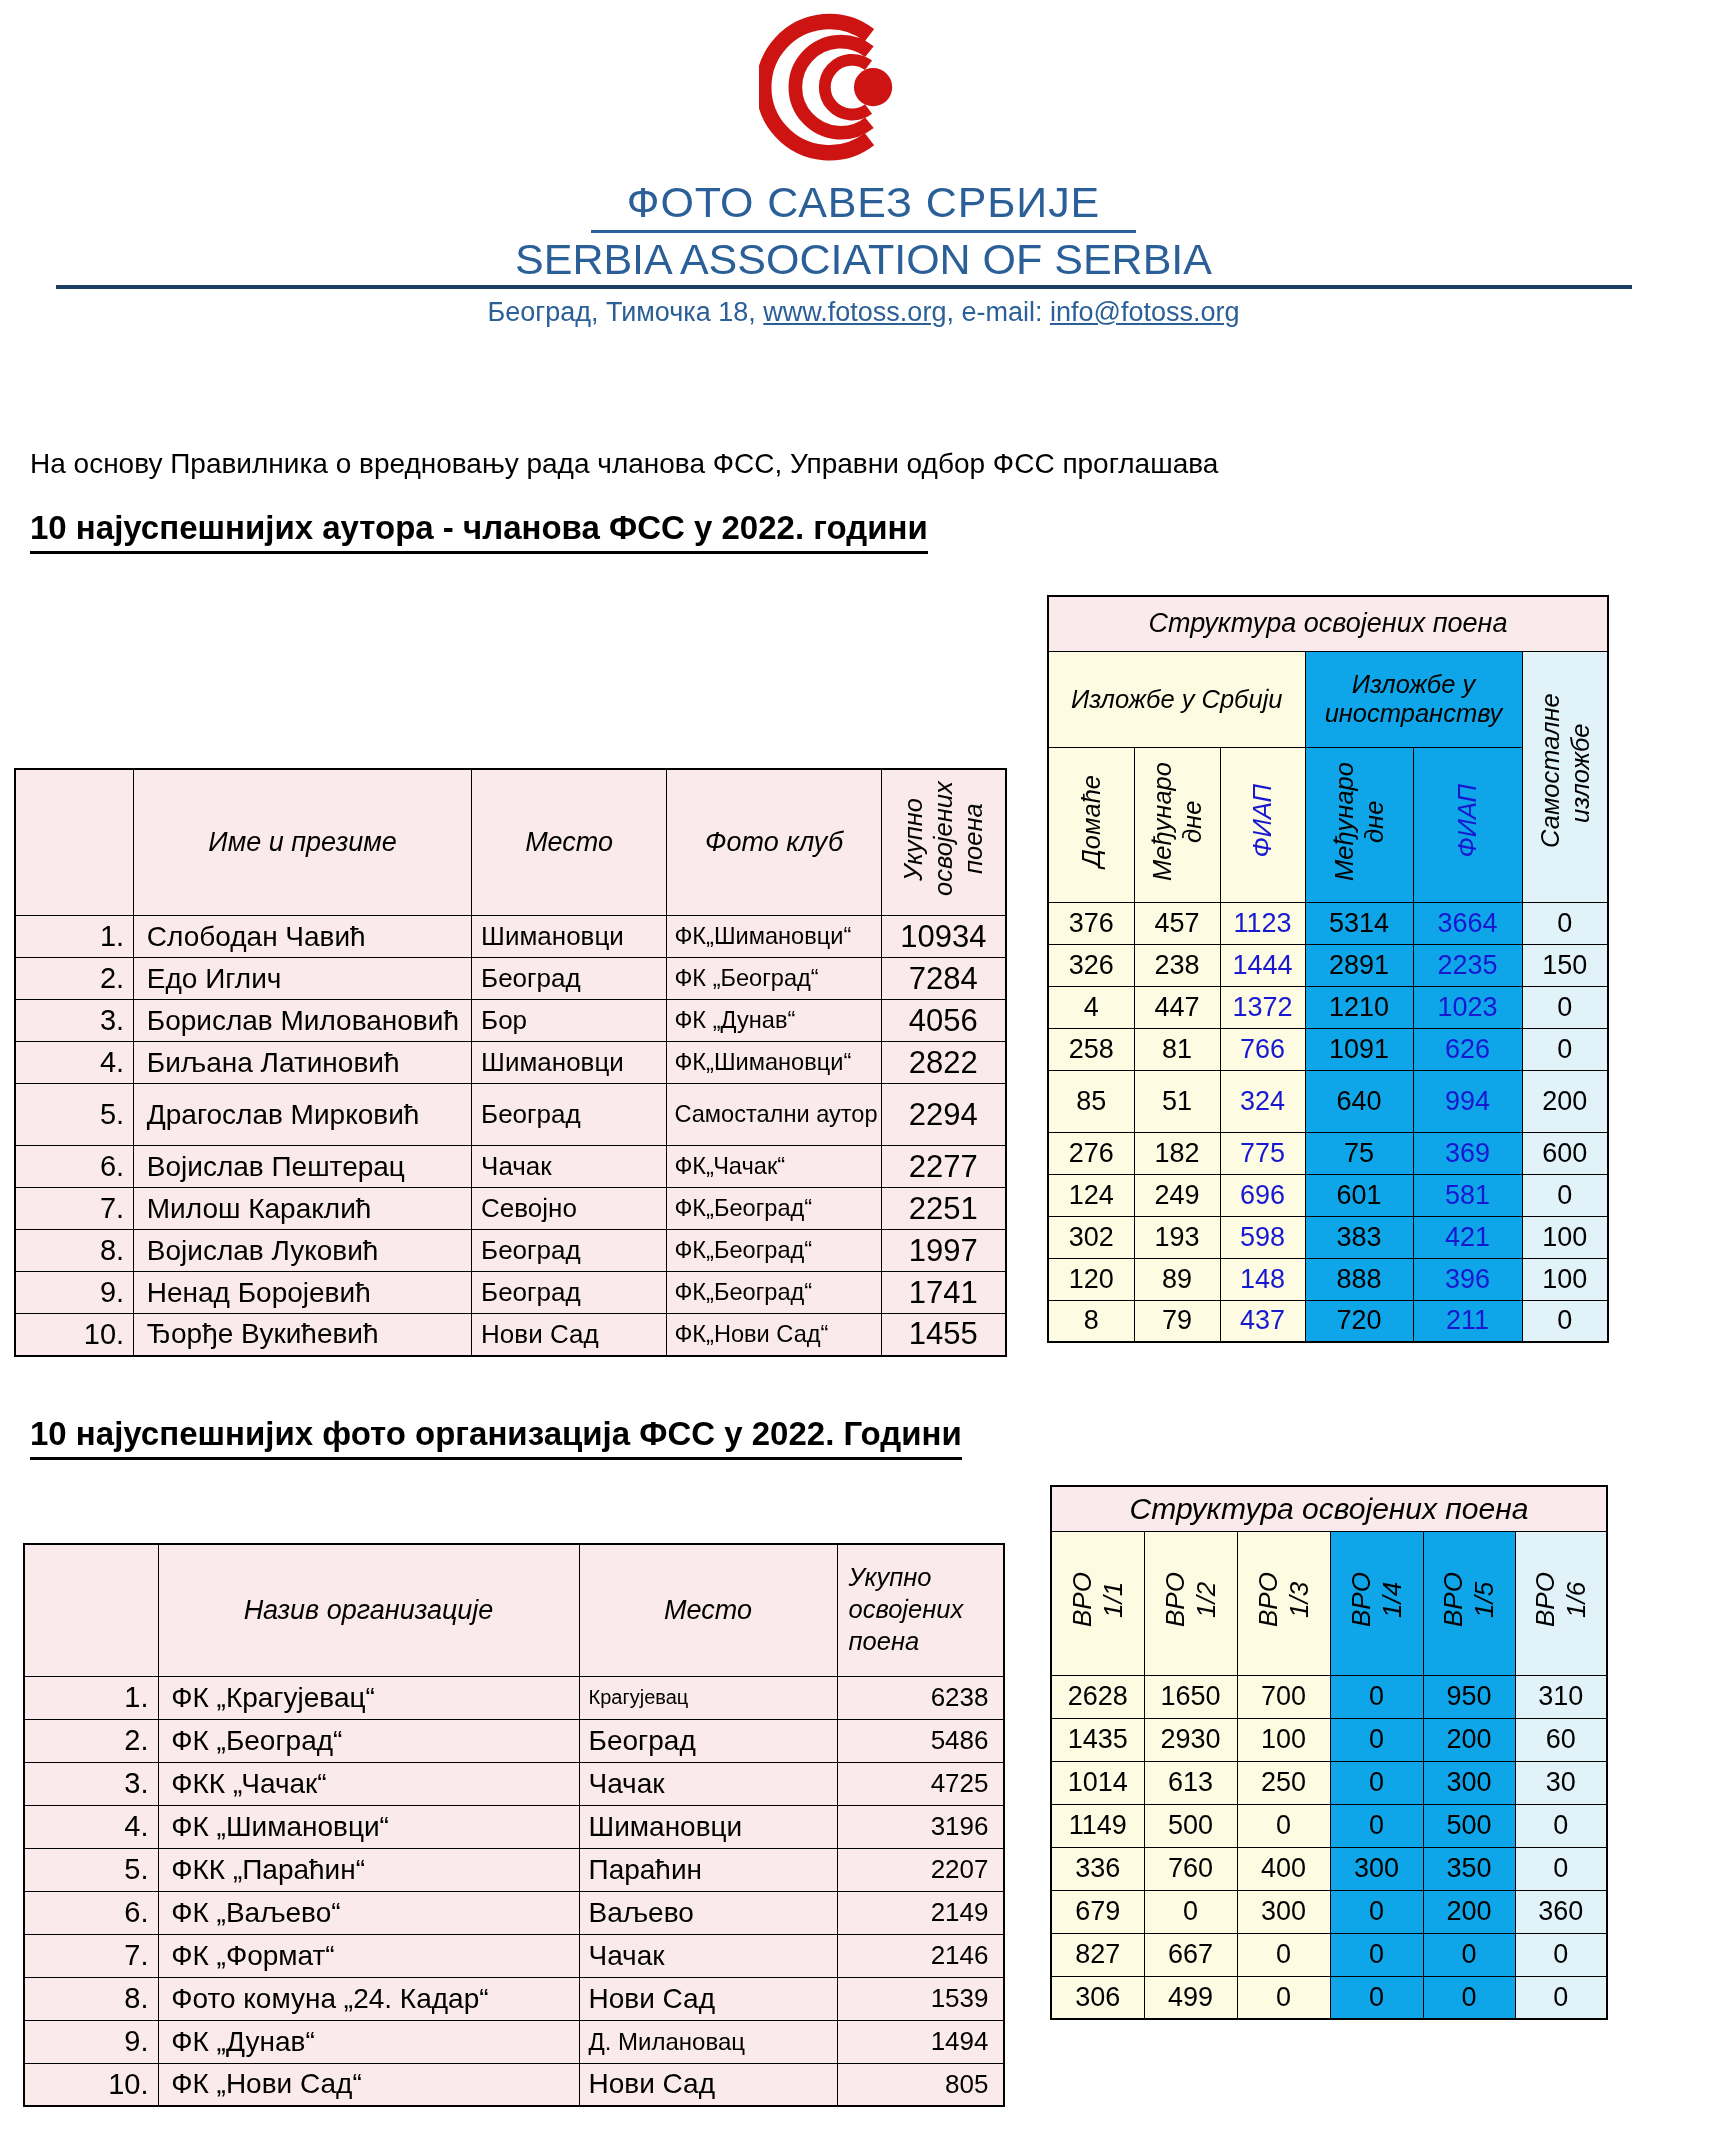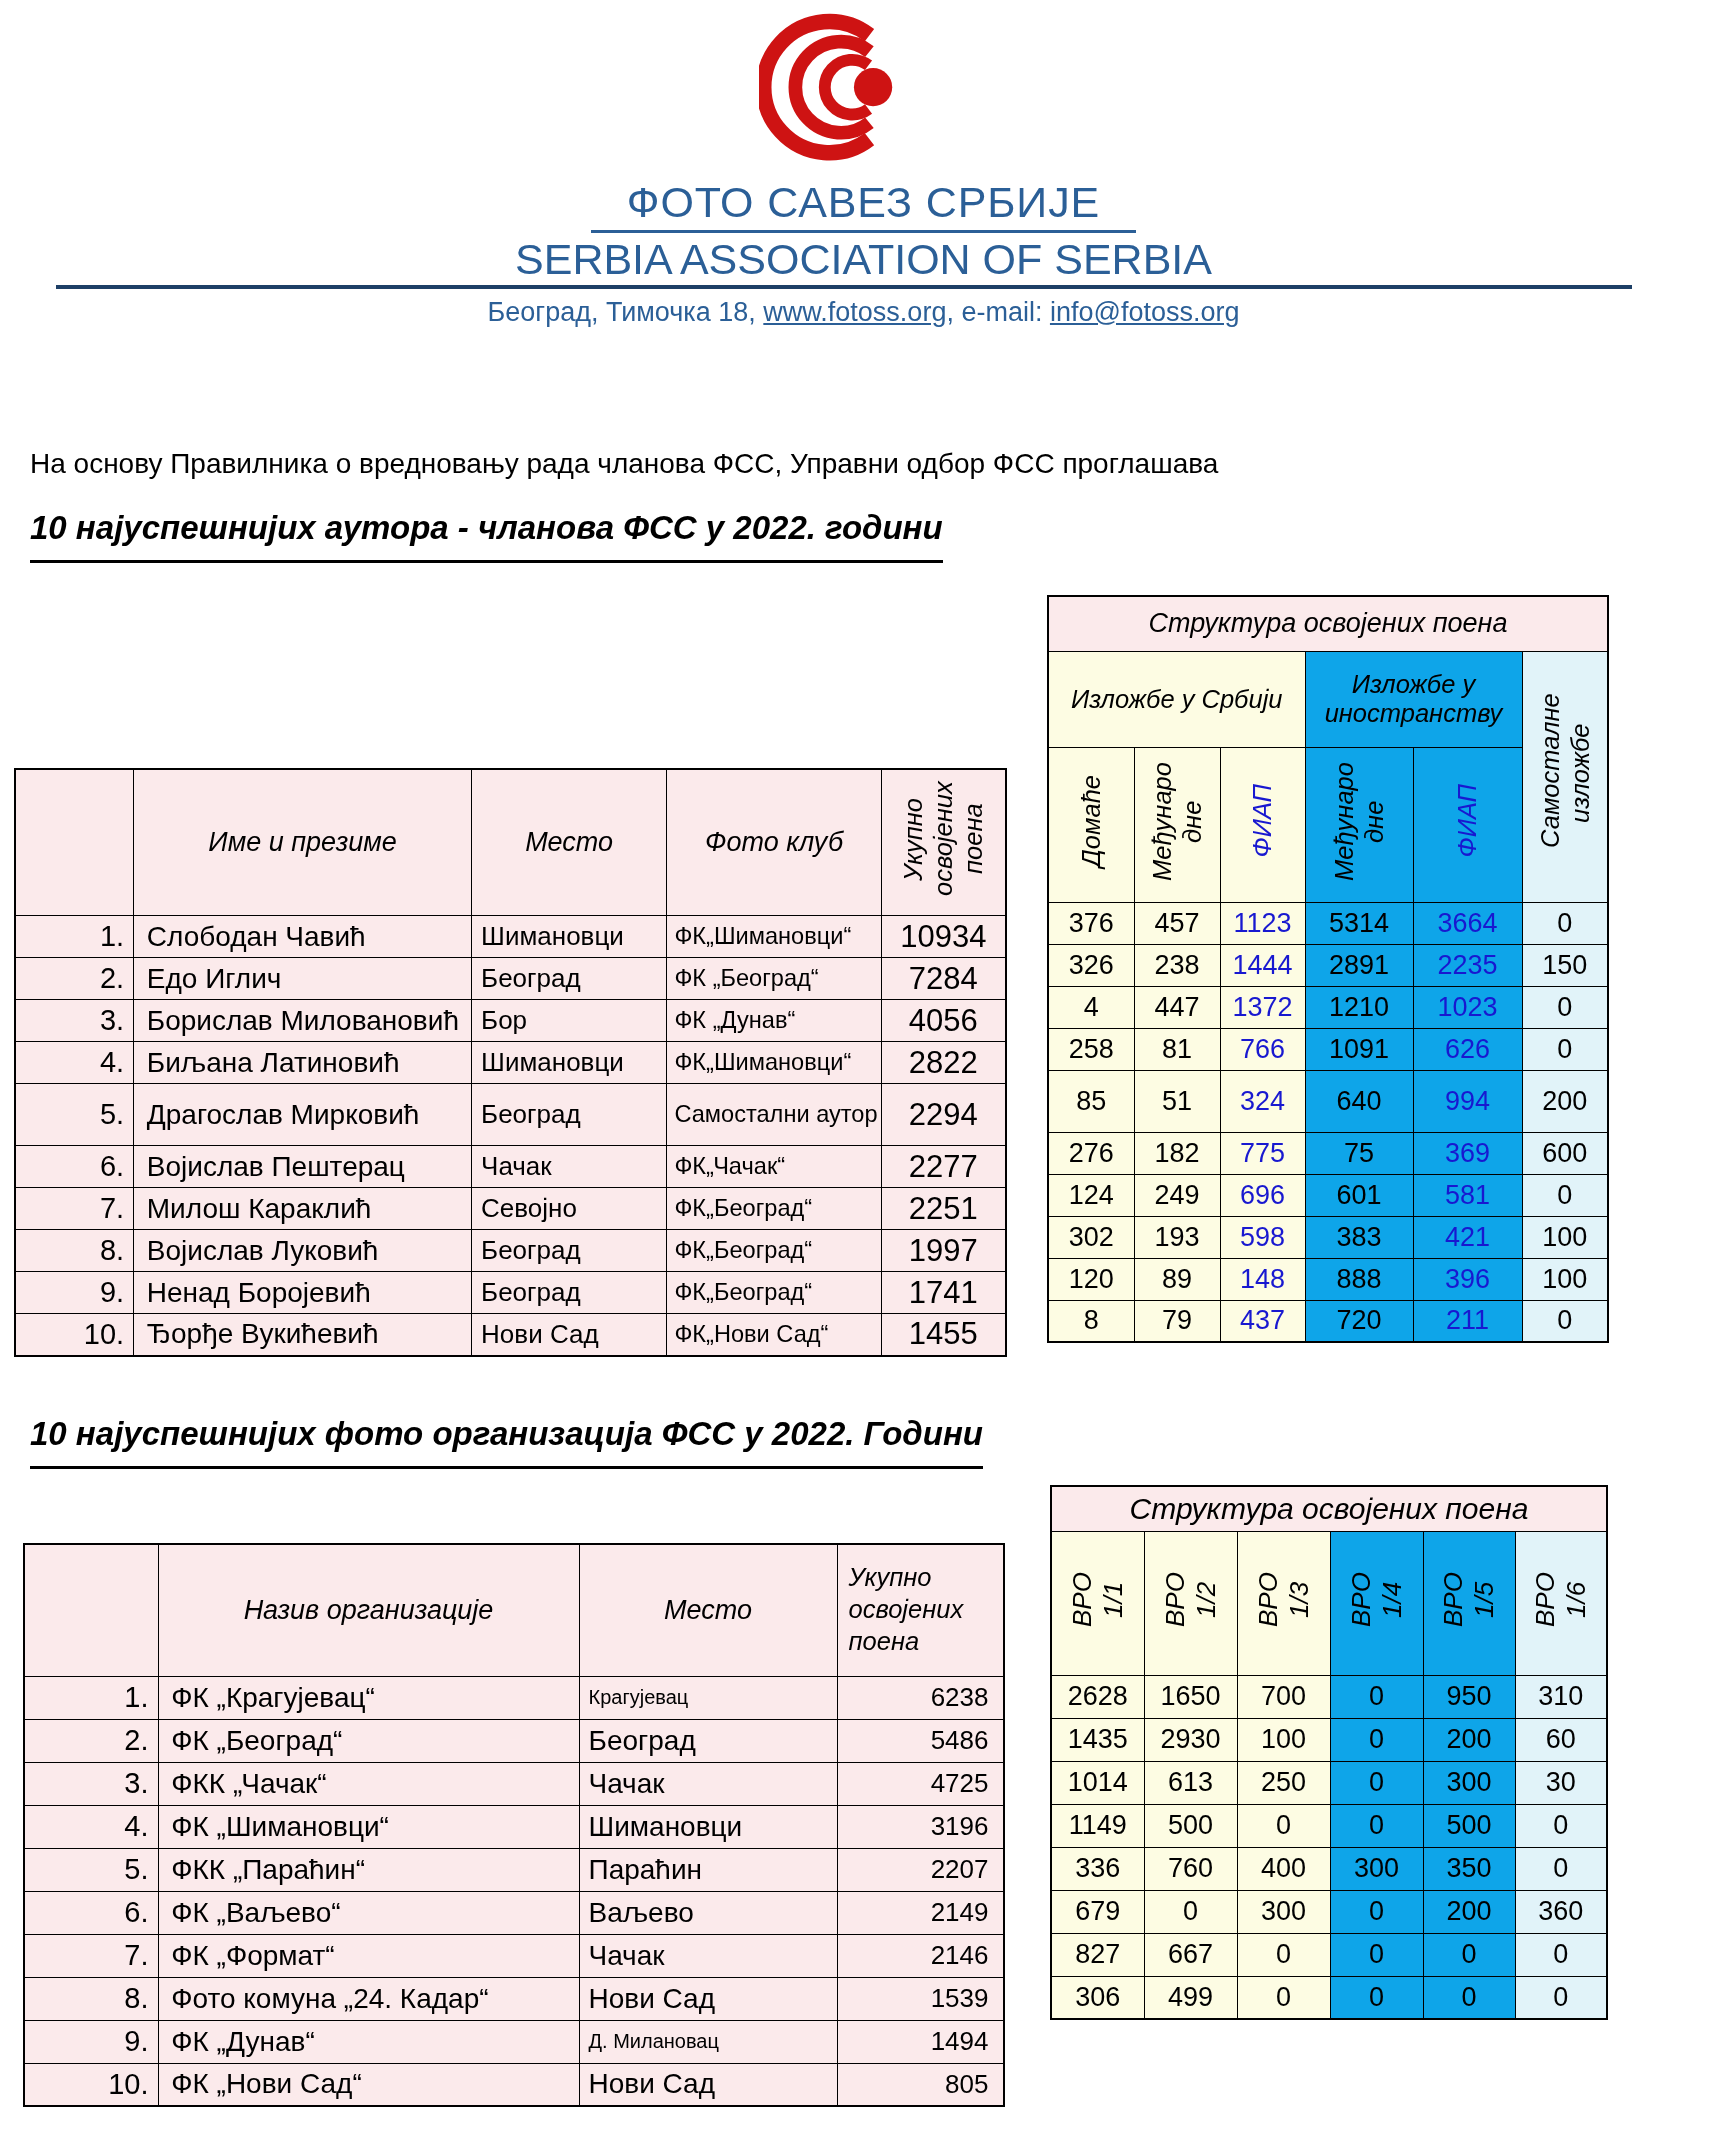--- a/index.html
+++ b/index.html
@@ -10,21 +10,21 @@
   #org-title-sr{top:178px;left:0;width:1727px;text-align:center;font-size:43px;
     color:#2b5f97;letter-spacing:0.9px;}
   #title-underline{top:230px;left:591px;width:545px;height:2.7px;background:#2b5f97;}
   #org-title-en{top:235px;left:0;width:1727px;text-align:center;font-size:43px;color:#2b5f97;}
   #navy-rule{top:285px;left:56px;width:1576px;height:3.6px;background:#1d3f66;}
   #address-line{top:297px;left:0;width:1727px;text-align:center;font-size:27px;color:#2b5f97;}
   #address-line a{color:#2b5f97;text-decoration:underline;cursor:pointer;}
   
   #intro-text{top:448px;left:30px;width:1655px;font-size:28px;}
   .section-heading{font-size:33px;font-weight:bold;}
-  .section-heading .u{border-bottom:3.6px solid #000;padding-bottom:13px;display:inline-block;font-style:italic;}
+  .section-heading .u{border-bottom:3.6px solid #000;padding-bottom:4px;display:inline-block;}
   #heading-authors{top:509px;left:30px;}
   #heading-orgs{top:1415px;left:30px;}
   
   table{border-collapse:collapse;table-layout:fixed;border:2.7px solid #000;}
   td{border:1.8px solid #000;vertical-align:middle;font-size:29px;overflow:hidden;}
   .pink{background:#fbeaeb;}
   .yellow{background:#fdfce3;}
   .green{background:#0ea5e9;}
   .blue{background:#e1f3f9;}
   .c{text-align:center;}
@@ -376,21 +376,21 @@
   <tr>
     <td class="pink rank">8.</td>
     <td class="pink name">Фото комуна „24. Кадар“</td>
     <td class="pink city" style="font-size:28px">Нови Сад</td>
     <td class="pink tot-r">1539</td>
   </tr>
 
   <tr>
     <td class="pink rank">9.</td>
     <td class="pink name">ФК „Дунав“</td>
-    <td class="pink city" style="font-size:20px">Д. Милановац</td>
+    <td class="pink city" style="font-size:24px">Д. Милановац</td>
     <td class="pink tot-r">1494</td>
   </tr>
 
   <tr>
     <td class="pink rank">10.</td>
     <td class="pink name">ФК „Нови Сад“</td>
     <td class="pink city" style="font-size:28px">Нови Сад</td>
     <td class="pink tot-r">805</td>
   </tr>
   </tbody>

